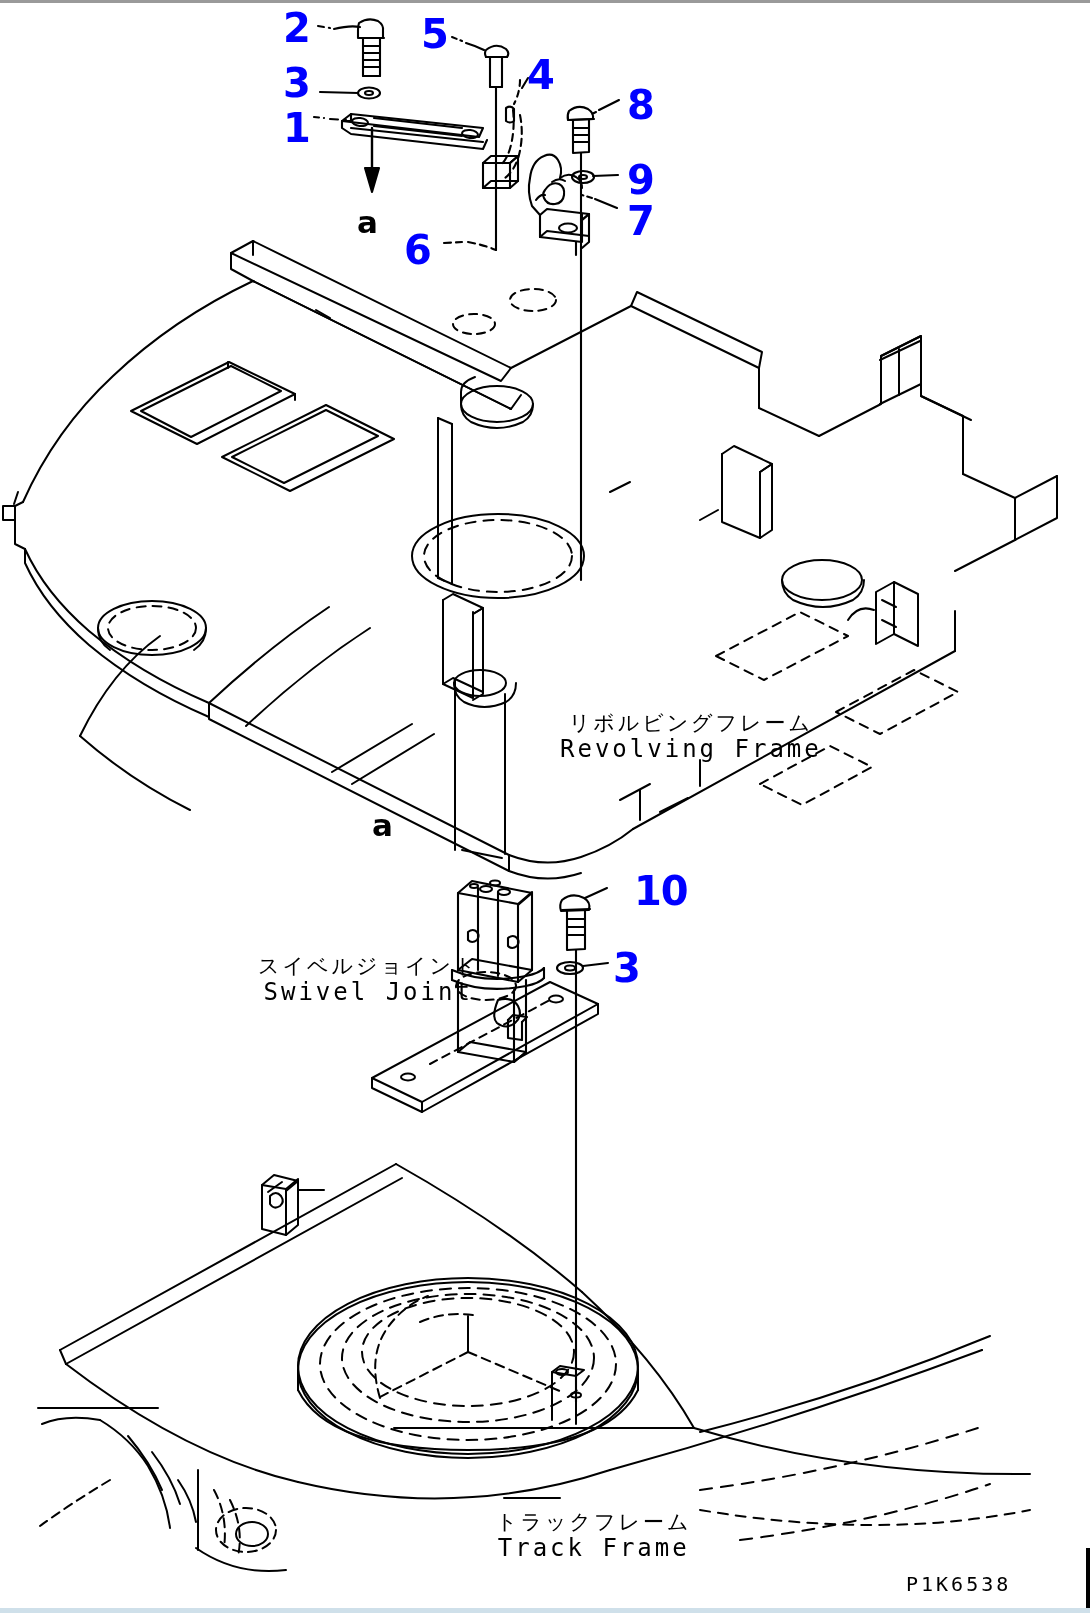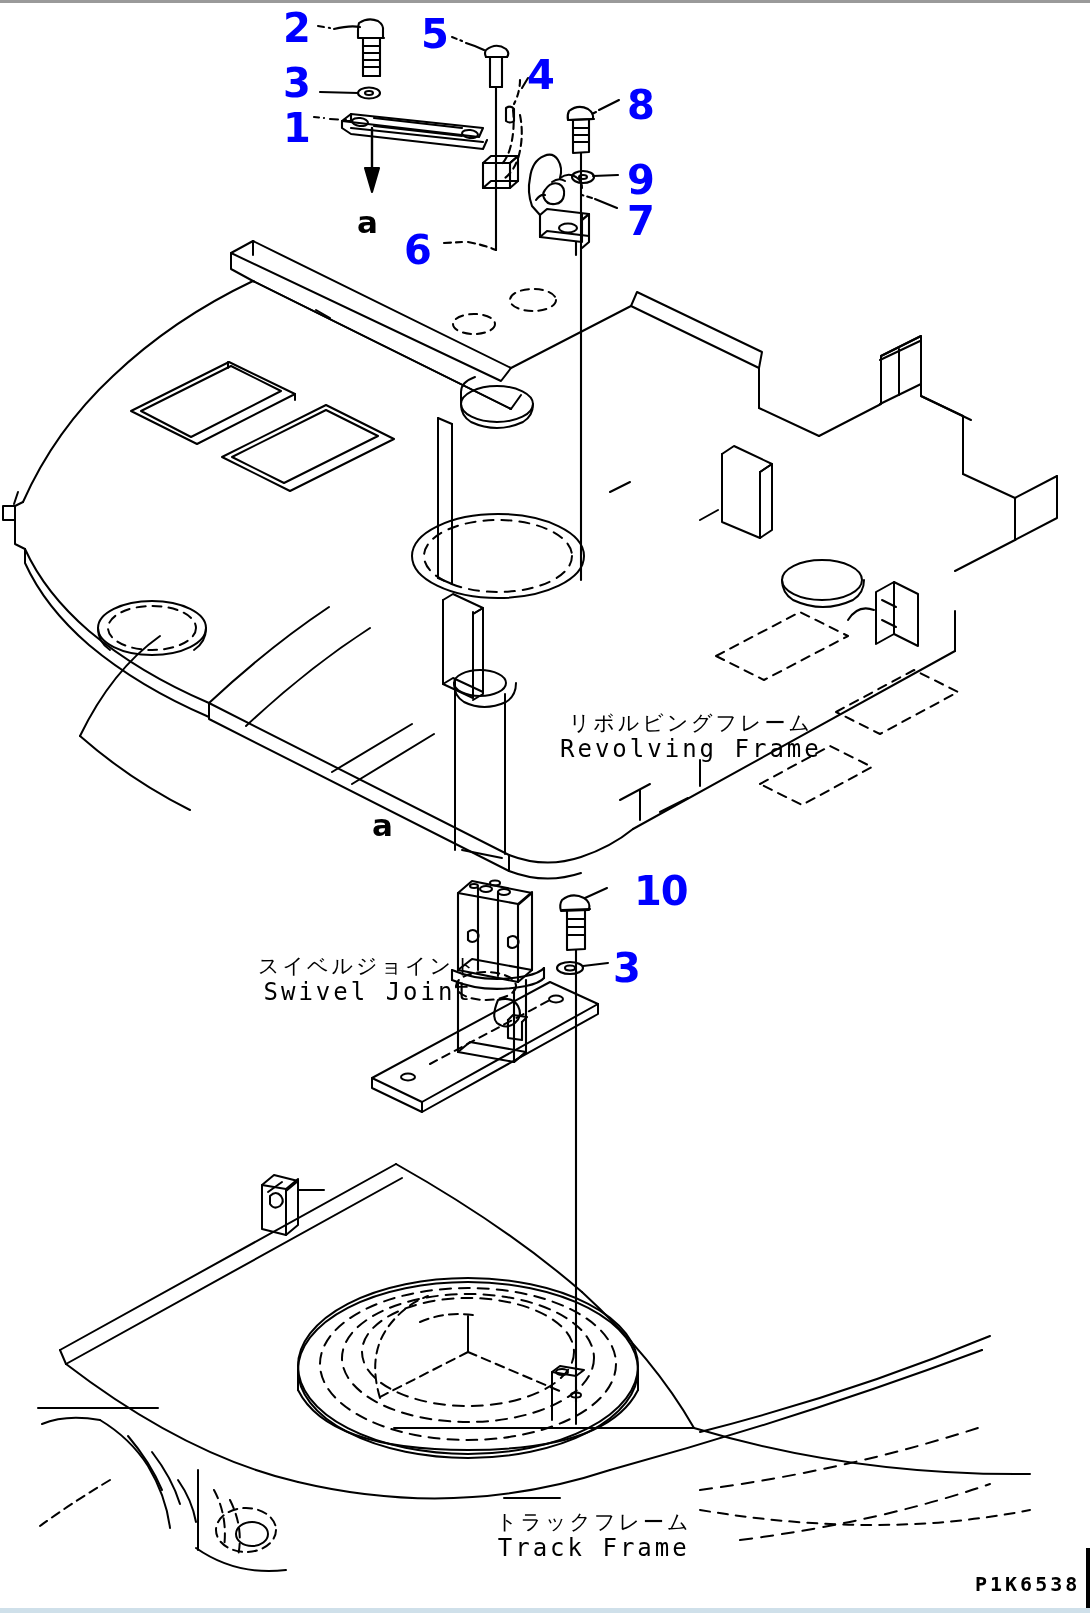--- a/index.html
+++ b/index.html
@@ -374,18 +374,18 @@
   <div class="lbl" style="left:258px;top:955px;">
     <div class="jp">スイベルジョイント</div>
     <div class="en">Swivel Joint</div>
   </div>
 
   <div class="lbl" style="left:496px;top:1511px;">
     <div class="jp">トラックフレーム</div>
     <div class="en">Track Frame</div>
   </div>
 
-  <div class="code" style="left:975px;top:1572px;font-weight:bold;">P1K6538</div>
+  <div class="code" style="left:906px;top:1572px;">P1K6538</div>
 
   <div class="rightbar"></div>
   <div class="botbar"></div>
 
 </div>
 
 </body></html>

